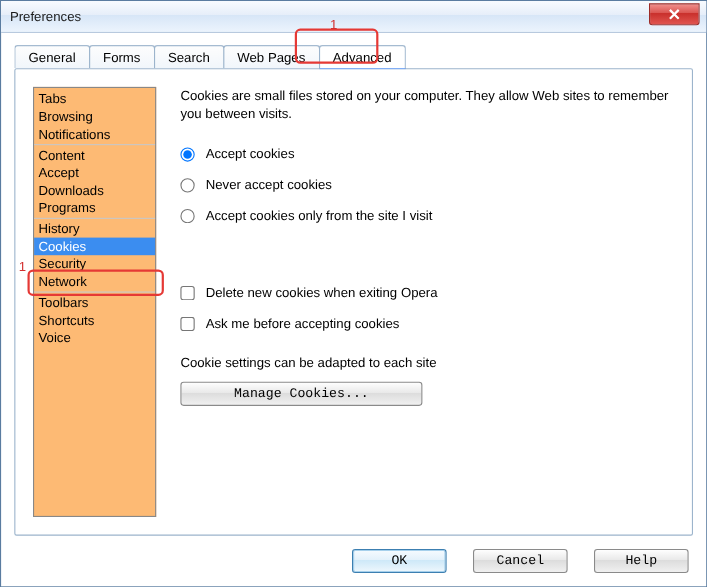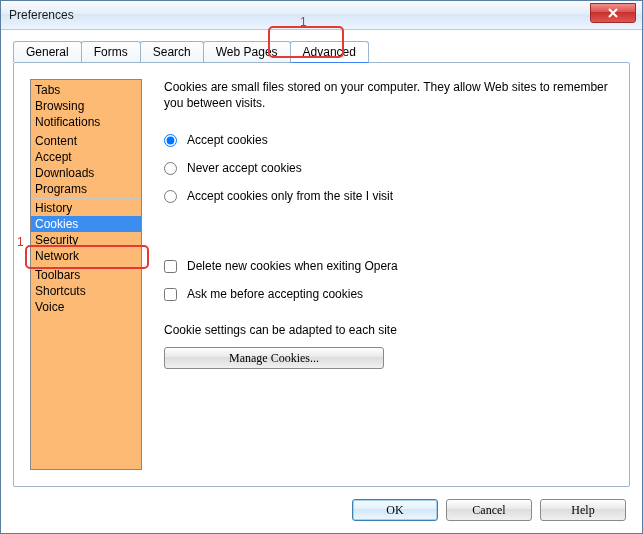--- a/index.html
+++ b/index.html
@@ -21,23 +21,23 @@
   .cat-group:last-child{border-bottom:none}
   .cat-item{padding:1px 4px 1px 4px;cursor:pointer;white-space:nowrap}
   .cat-item.selected{background:#3b8df0;color:#fff}
   .content{flex:1;padding:0 4px 0 22px}
   .desc{margin-bottom:22px;line-height:1.35}
   .opt-row{display:flex;align-items:center;margin:8px 0 14px 0}
   .opt-row input[type=radio],.opt-row input[type=checkbox]{margin:0 10px 0 0}
   .section-gap{height:34px}
   .manage-row{margin-top:22px}
   .manage-label{margin-bottom:10px}
-  .btn{height:22px;border:1px solid #8a8a8a;border-radius:3px;background:linear-gradient(#fefefe,#e9e9e9 45%,#dcdcdc 46%,#f0f0f0);cursor:pointer;font-family:Liberation Serif, serif;font-size:12px;padding:0 14px}
+  .btn{height:22px;border:1px solid #8a8a8a;border-radius:3px;background:linear-gradient(#fefefe,#e9e9e9 45%,#dcdcdc 46%,#f0f0f0);cursor:pointer;font-family:Liberation Mono, monospace;font-size:12px;padding:0 14px}
   .btn.wide{width:220px}
-  .dlg-buttons{position:absolute;right:16px;bottom:12px;display:flex;gap:8px}
+  .dlg-buttons{position:absolute;right:16px;bottom:12px;display:flex;gap:24px}
   .dlg-buttons .btn{width:86px}
   .btn.default{border:1px solid #3c7fb1;box-shadow:0 0 0 1px #a6d0ec inset;background:linear-gradient(#f6fbff,#e3f1fb 45%,#cde8f8 46%,#eef7fd)}
 </style>
 </head>
 <body>
 
 <div class="window">
 
   <div class="titlebar">
     <span class="title">Preferences</span>

